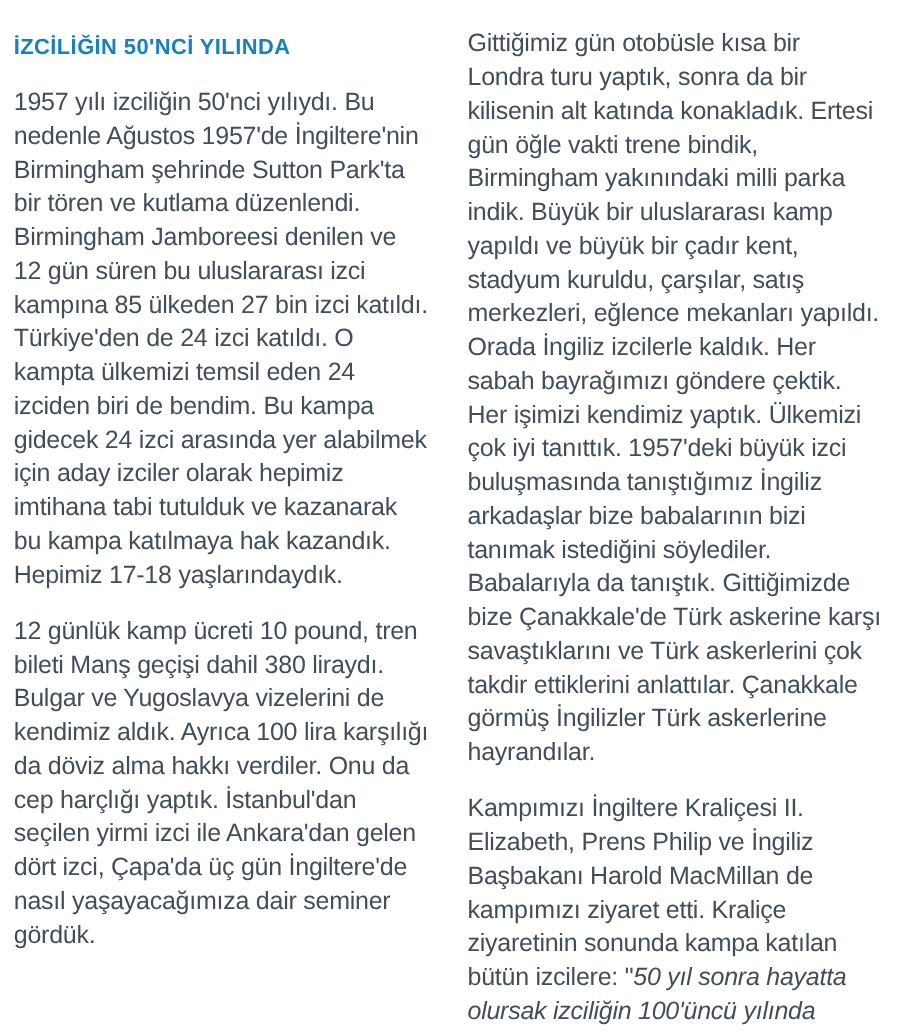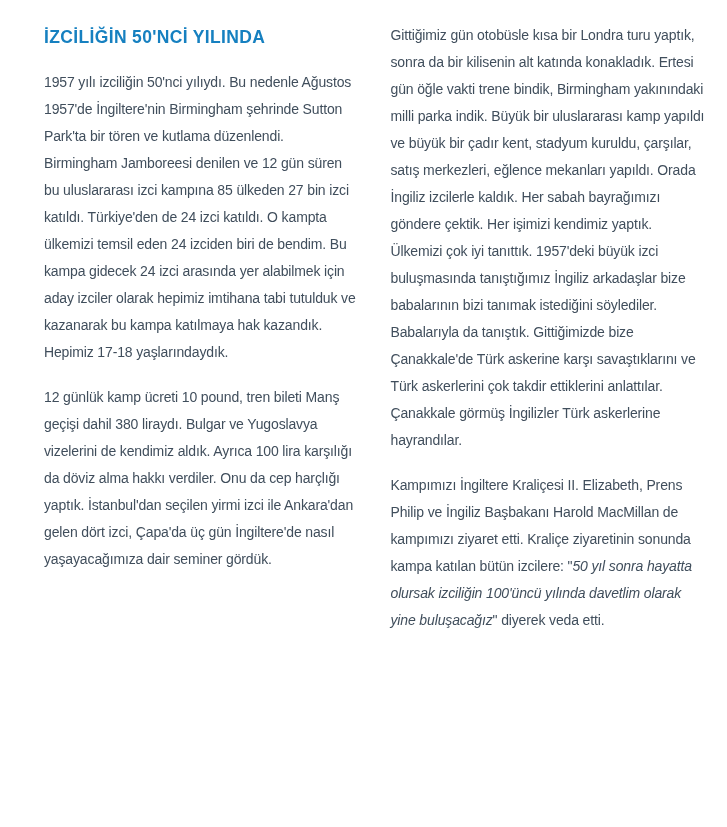--- a/index.html
+++ b/index.html
@@ -7,21 +7,21 @@
     padding: 0;
     background: #ffffff;
   }
   .page {
     box-sizing: border-box;
     width: 727px;
     height: 827px;
     background: #ffffff;
     display: flex;
     gap: 31px;
-    padding: 22px 21px 0 44px;
+    padding: 22px 21px 0 11px;
     font-family: "Liberation Sans", sans-serif;
     color: #404e5c;
     overflow: hidden;
   }
   .col {
     flex: 1 1 0;
     min-width: 0;
   }
   .article-title {
     margin: 0 0 17px 0;
@@ -29,21 +29,21 @@
     font-size: 17.5px;
     line-height: 30px;
     font-weight: bold;
     letter-spacing: 0.02em;
   }
   .article-title .tline {
     display: block;
   }
   .body-par {
     margin: 0 0 18px 0;
-    font-size: 14px;
+    font-size: 20px;
     line-height: 27px;
     letter-spacing: -0.01em;
     text-align: left;
   }
   .body-par.tight-top {
     margin-top: -12px;
   }
   .quote-italic {
     font-style: italic;
   }

